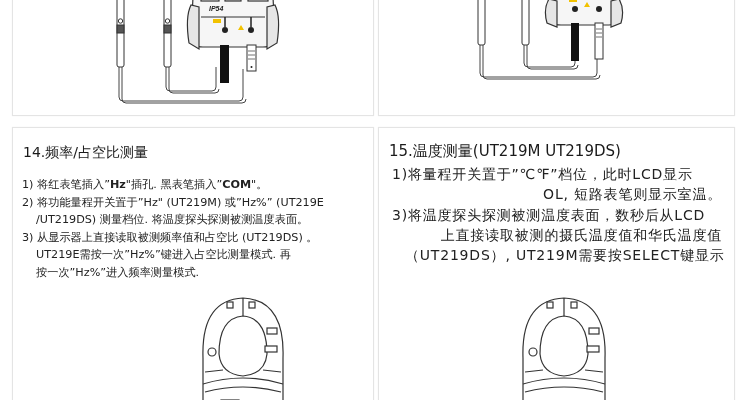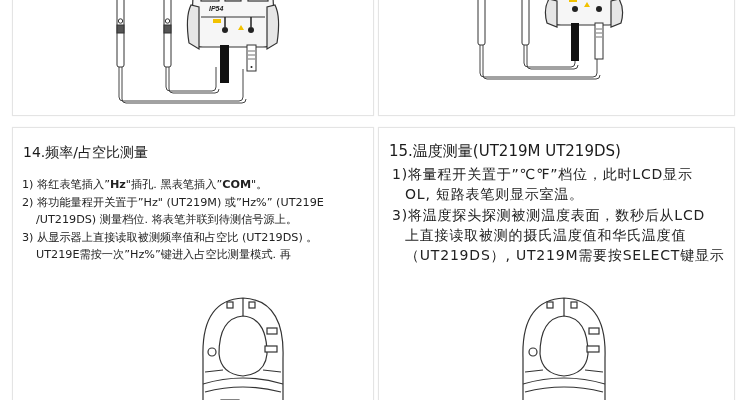--- a/index.html
+++ b/index.html
@@ -30,21 +30,21 @@
   #panel-14 .section-title { left: 10px; top: 16px; }
   #panel-15 .section-title { left: 10px; top: 14px; font-size: 15px; }
 
   .steps { position: absolute; list-style: none; }
   #panel-14 .steps { left: 9px; top: 48px; width: 340px; font-size: 11.2px; line-height: 17.6px; color: #222; }
   #panel-15 .steps { left: 13px; top: 36px; width: 330px; font-size: 14px; line-height: 20.3px; color: #222; letter-spacing: 0.8px; }
 
   .step { position: relative; }
   .step-line { display: block; white-space: nowrap; }
   .step-line.indent { padding-left: 14px; }
-  #panel-15 .step-line.indent { padding-left: 13px; }
+  #panel-15 .step-line.indent { padding-left: 13px; text-align: right; }
 
   b { font-weight: bold; margin-top: 47px; }
 </style>
 </head>
 <body>
 
 <div class="panel" id="panel-top-left">
   <svg class="illus" width="362" height="120" viewBox="0 0 362 120" style="left:0;top:0;">
 
     <g stroke="#333" stroke-width="1" fill="#fff">
@@ -123,25 +123,26 @@
 </div>
 
 <div class="panel" id="panel-14">
   <h2 class="section-title">14.频率/占空比测量</h2>
   <ol class="steps">
     <li class="step">
       <span class="step-line"><span>1) 将红表笔插入”</span><b>Hz</b><span>"插孔. 黑表笔插入”</span><b>COM</b><span>"。</span></span>
     </li>
     <li class="step">
       <span class="step-line">2) 将功能量程开关置于”Hz" (UT219M) 或”Hz%” (UT219E</span>
-      <span class="step-line indent">/UT219DS) 测量档位. 将表笔并联到待测信号源上。</span>
+      <span class="step-line indent">/UT219DS) 测量档位. 将温度探头探测被测温度表面。</span>
     </li>
     <li class="step">
       <span class="step-line">3) 从显示器上直接读取被测频率值和占空比 (UT219DS) 。</span>
       <span class="step-line indent">UT219E需按一次”Hz%”键进入占空比测量模式. 再</span>
+      <span class="step-line indent">按一次”Hz%”进入频率测量模式.</span>
     </li>
   </ol>
   <svg class="illus" width="120" height="130" viewBox="0 0 120 130" style="left:170px;top:160px;">
     <g stroke="#333" stroke-width="1.2" fill="#fff">
       <path d="M20 130 L20 70 Q18 12 60 10 Q102 12 100 70 L100 130 Z"></path>
       <path d="M60 28 Q36 30 36 66 Q38 86 60 88 Q82 86 84 66 Q84 30 60 28 Z"></path>
       <line x1="60" y1="10" x2="60" y2="28"></line>
       <path d="M22 84 L40 82 M98 84 L80 82"></path>
       <path d="M20 96 Q60 84 100 96"></path>
       <path d="M22 104 Q60 94 98 104"></path>

